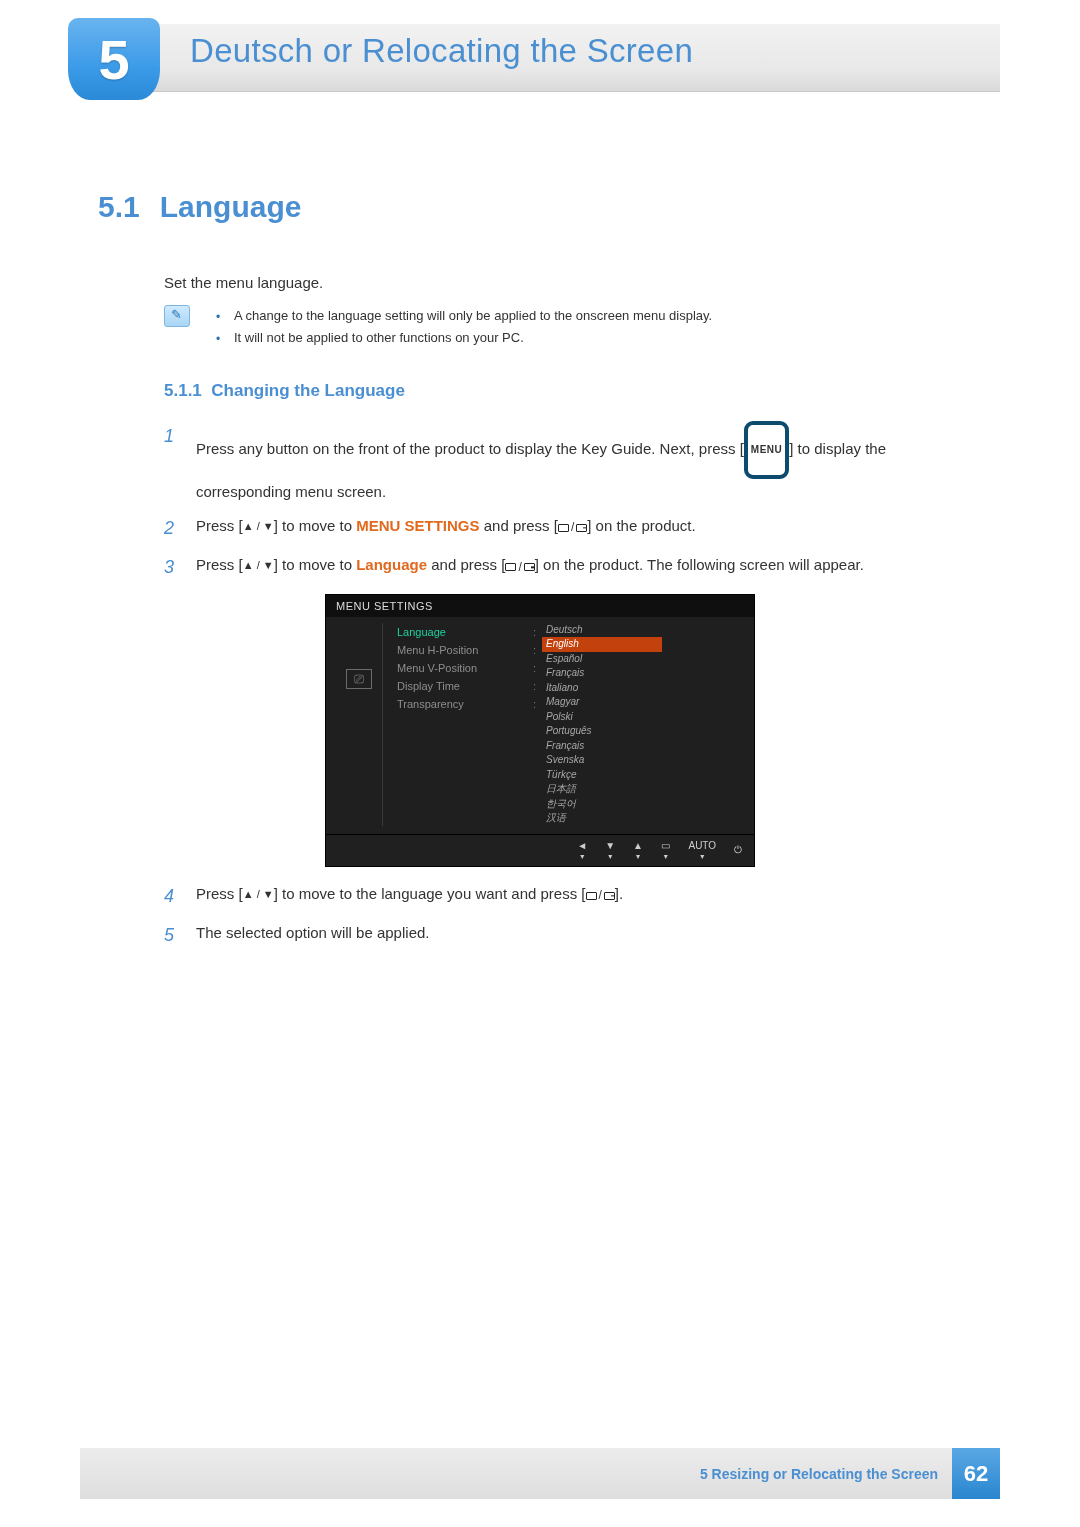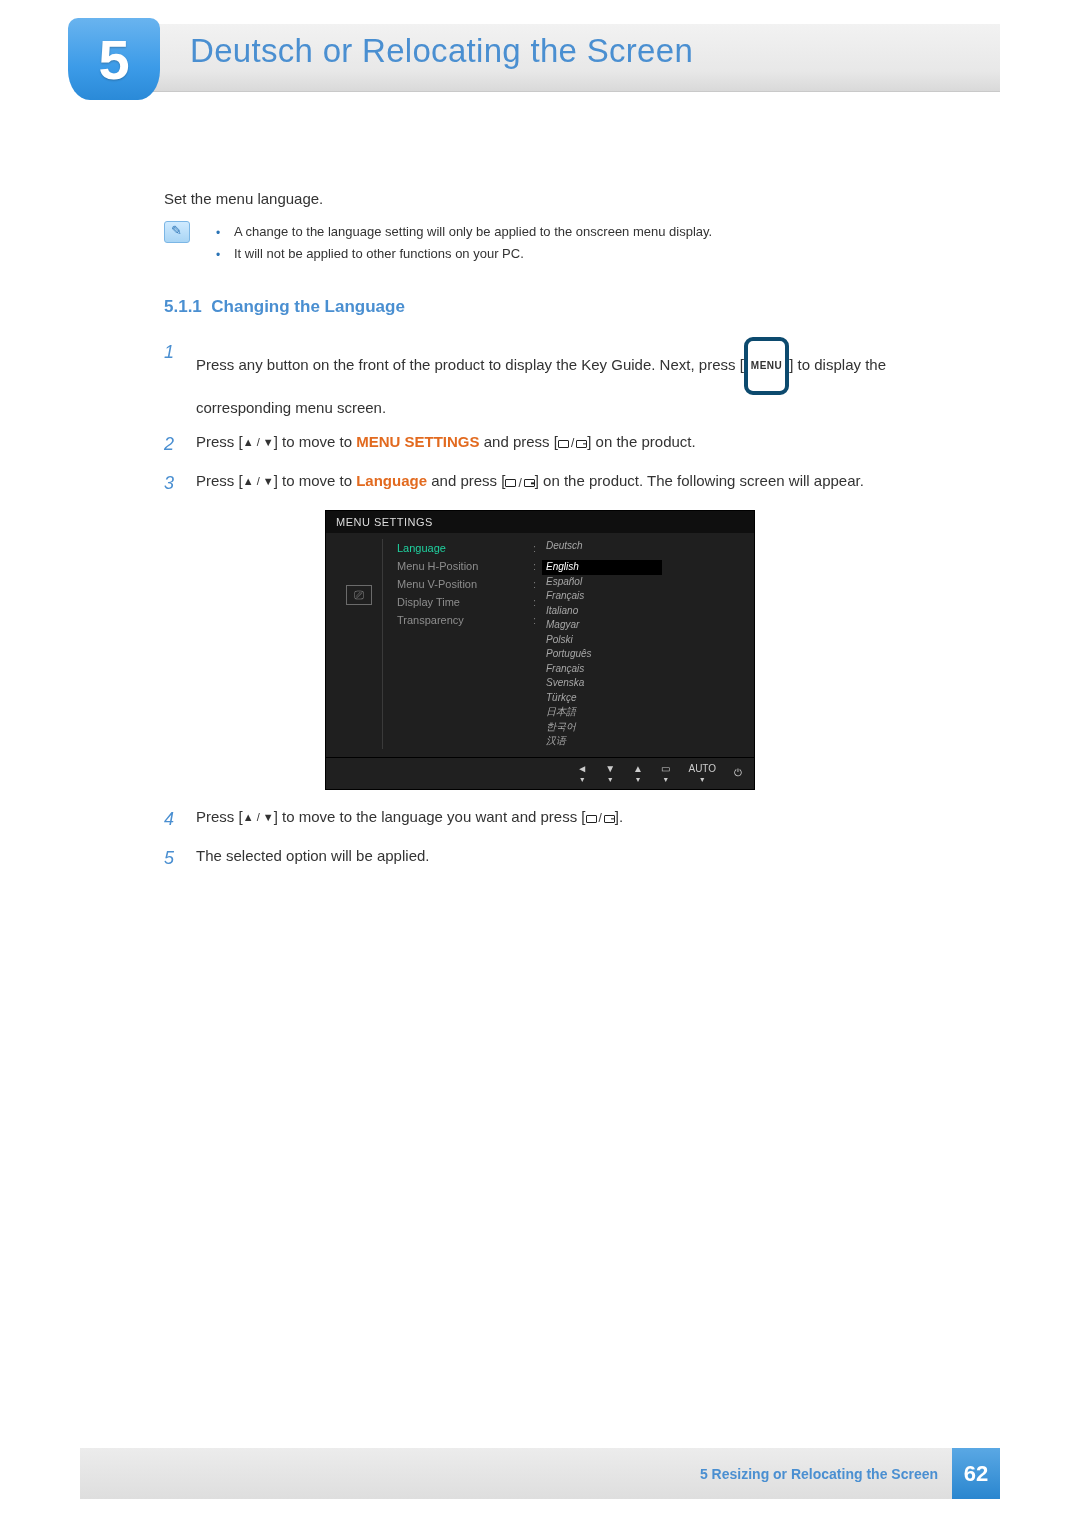--- a/index.html
+++ b/index.html
@@ -81,21 +81,21 @@
   .osd-iconcol { width:46px; display:flex; justify-content:center; align-items:flex-start; padding-top:46px;}
   .osd-iconcol .osd-icon { width:26px; height:20px; border:1px solid #6b6b6b; display:flex; align-items:center; justify-content:center; color:#8a8a8a; font-size:12px; }
   .osd-menu-col { width:160px; border-left:1px solid #3a3a3a; padding-left:10px; position:relative; }
   .osd-menu-col ul { list-style:none; }
   .osd-menu-col li { display:flex; justify-content:space-between; padding:3px 6px 3px 4px; color:#8d8d8d; }
   .osd-menu-col li.sel { color:#1fd19f; }
   .osd-menu-col li .colon { color:#777; }
   .osd-lang-col { width:120px; }
   .osd-lang-col ul { list-style:none;font-style:italic; }
   .osd-lang-col li { padding:1px 4px; color:#a7a7a7; font-size:10px; line-height:1.25; }
-  .osd-lang-col li.active { background:#000000; color:#fff;margin-top:7px; }
+  .osd-lang-col li.active { background:#c2410c; color:#fff; }
   .osd-bottom { display:flex; justify-content:flex-end; align-items:center; gap:18px; background:#202020; padding:5px 12px; border-top:1px solid #000;}
   .osd-bottom .small-icon { color:#ccc; font-size:9px; display:flex; flex-direction:column; align-items:center; gap:1px; }
   .osd-bottom .small-icon .glyph { font-size:10px; }
   .osd-bottom .small-icon .arrow { font-size:8px; }
   .footer {
     position:absolute; left:80px; right:80px; bottom:28px; height:51px;
     background: linear-gradient(180deg,#ececec,#dedede);
     display:flex; justify-content:flex-end; align-items:center;
   }
   .footer .ftitle { color:#4a8fd1; font-weight:bold; font-size:14px; padding-right:14px; }
@@ -104,20 +104,23 @@
 </head>
 <body>
 
 <div class="topbar"></div>
 <div class="chapter-badge">
   <span>5</span>
 </div>
 <div class="chapter-title">Deutsch or Relocating the Screen</div>
 
 <div class="content">
+  <h2 class="sec-heading">
+    <span class="num">5.1</span><span>Language</span>
+  </h2>
 
   <p class="intro-line">Set the menu language.</p>
 
   <div class="note-row">
     <div class="note-icon"></div>
     <ul class="note-list">
       <li>A change to the language setting will only be applied to the onscreen menu display.</li>
       <li>It will not be applied to other functions on your PC.</li>
     </ul>
   </div>

